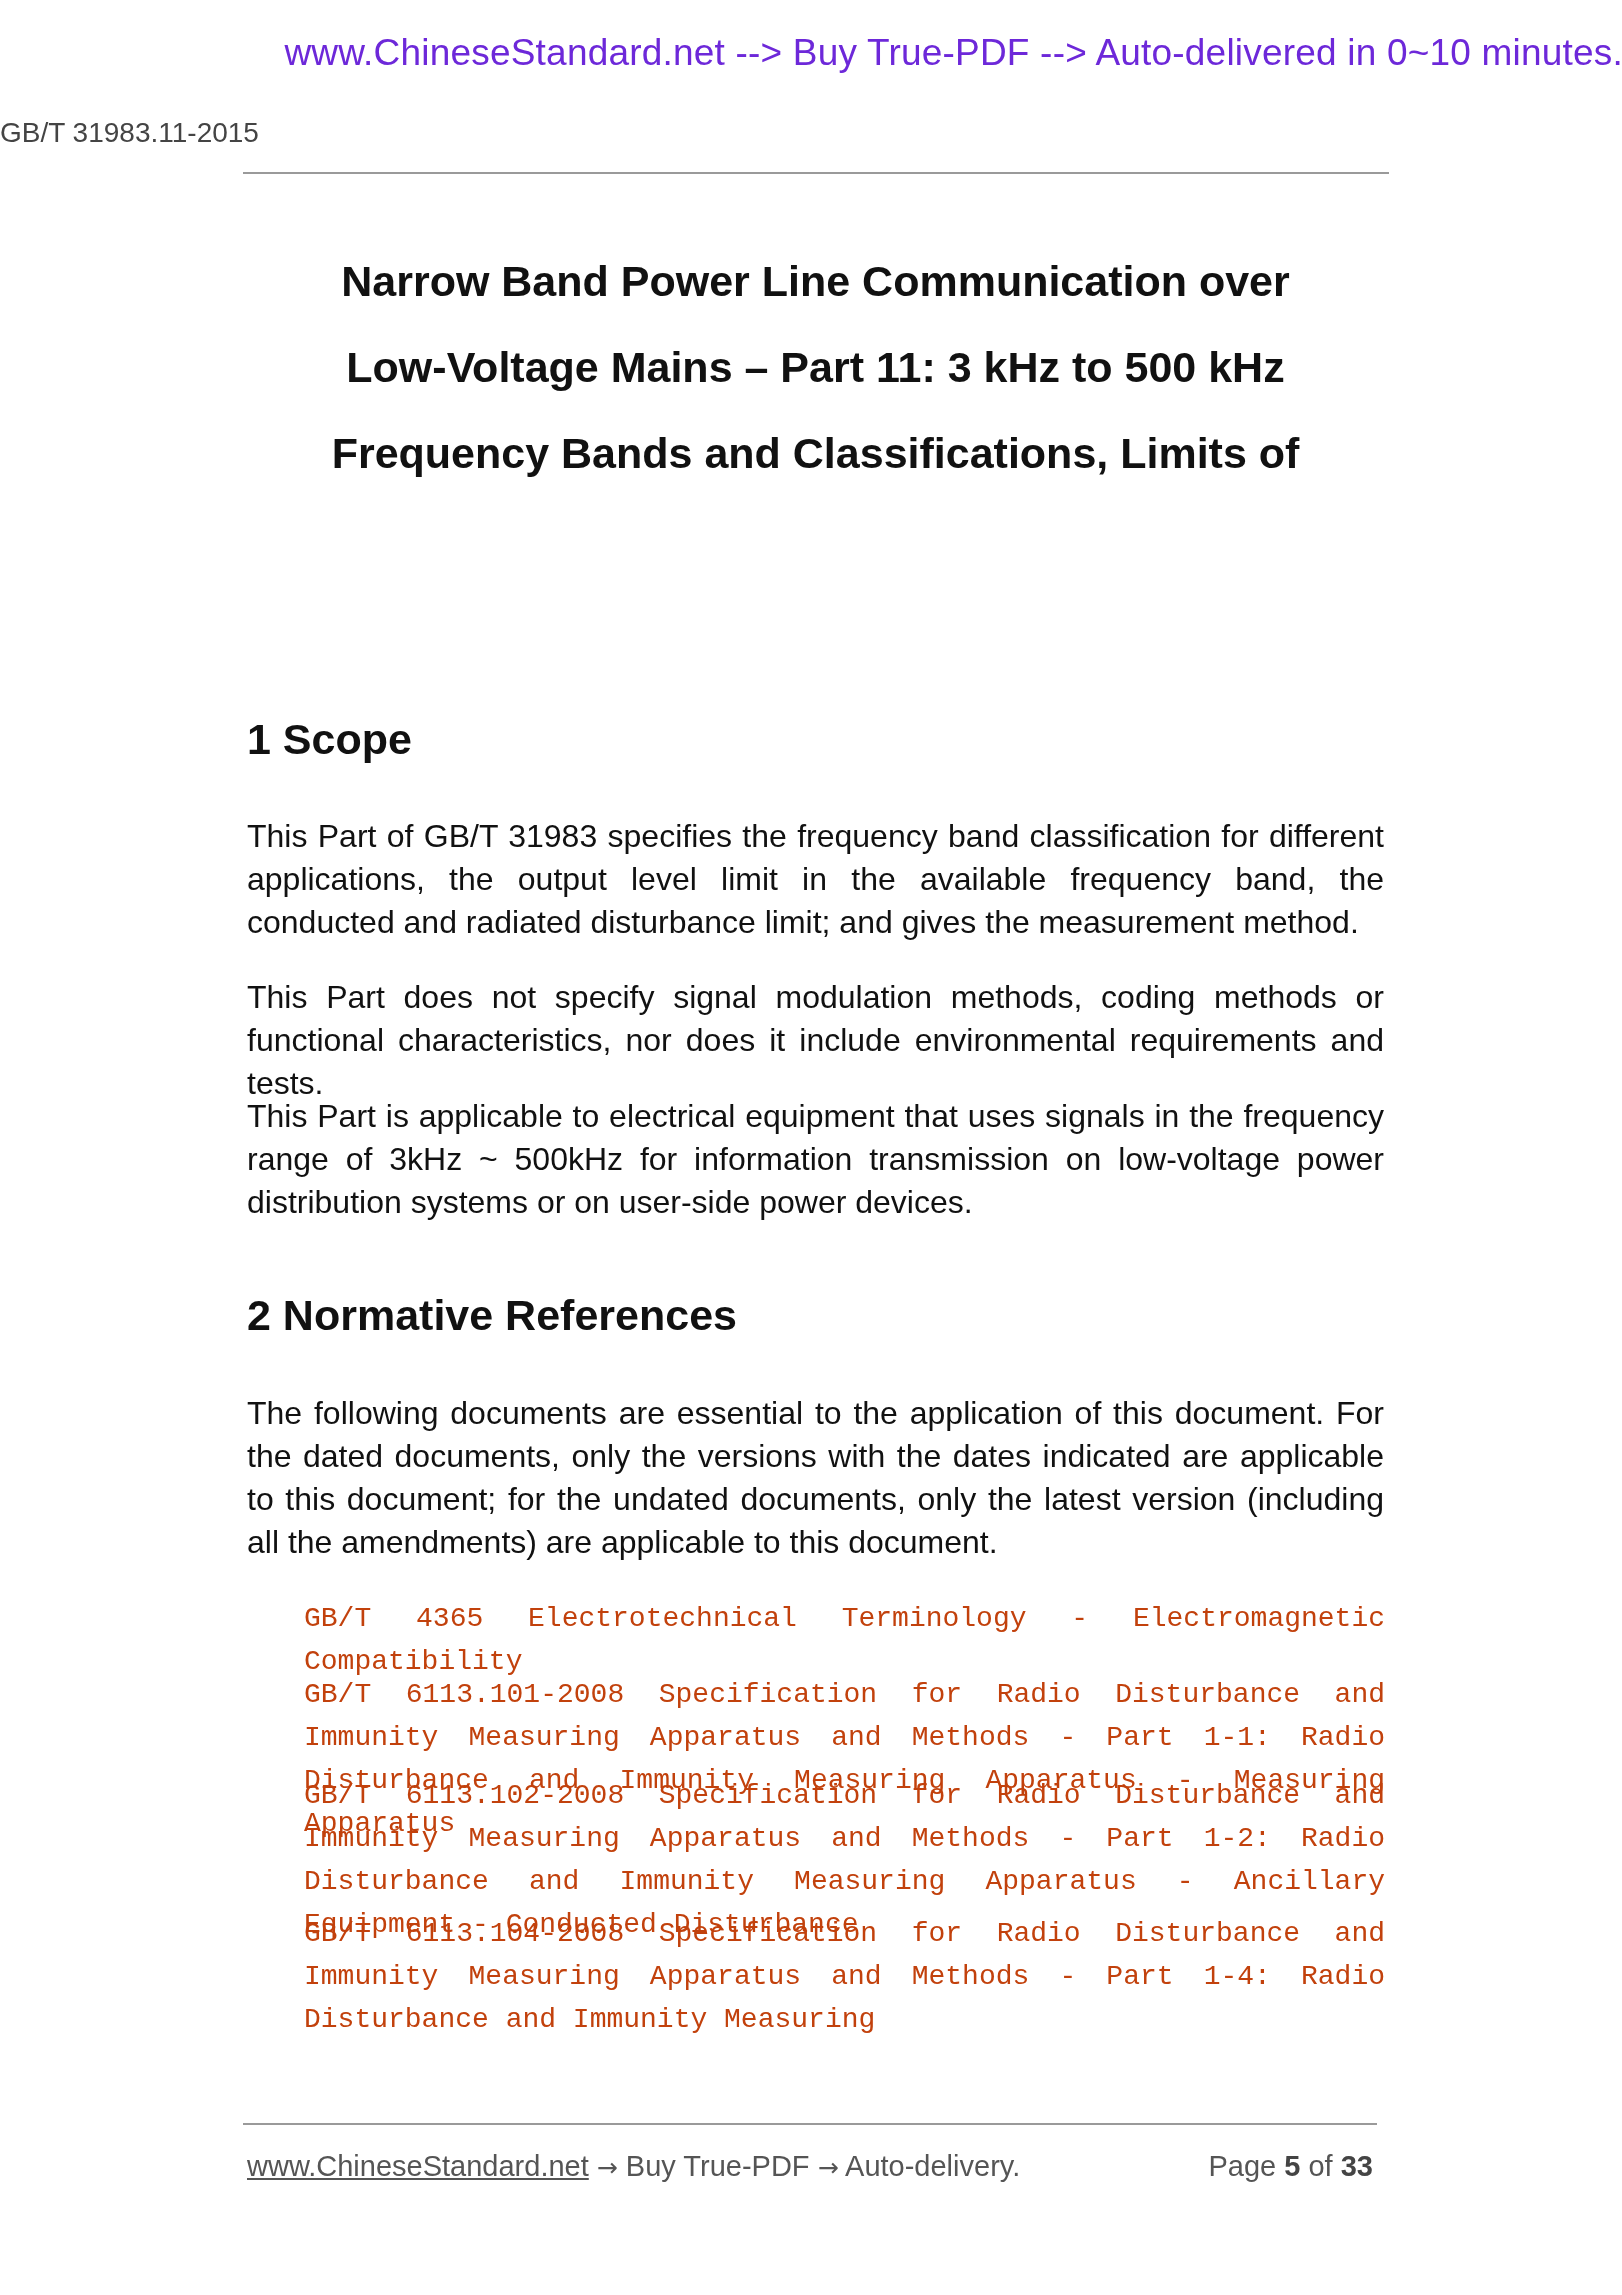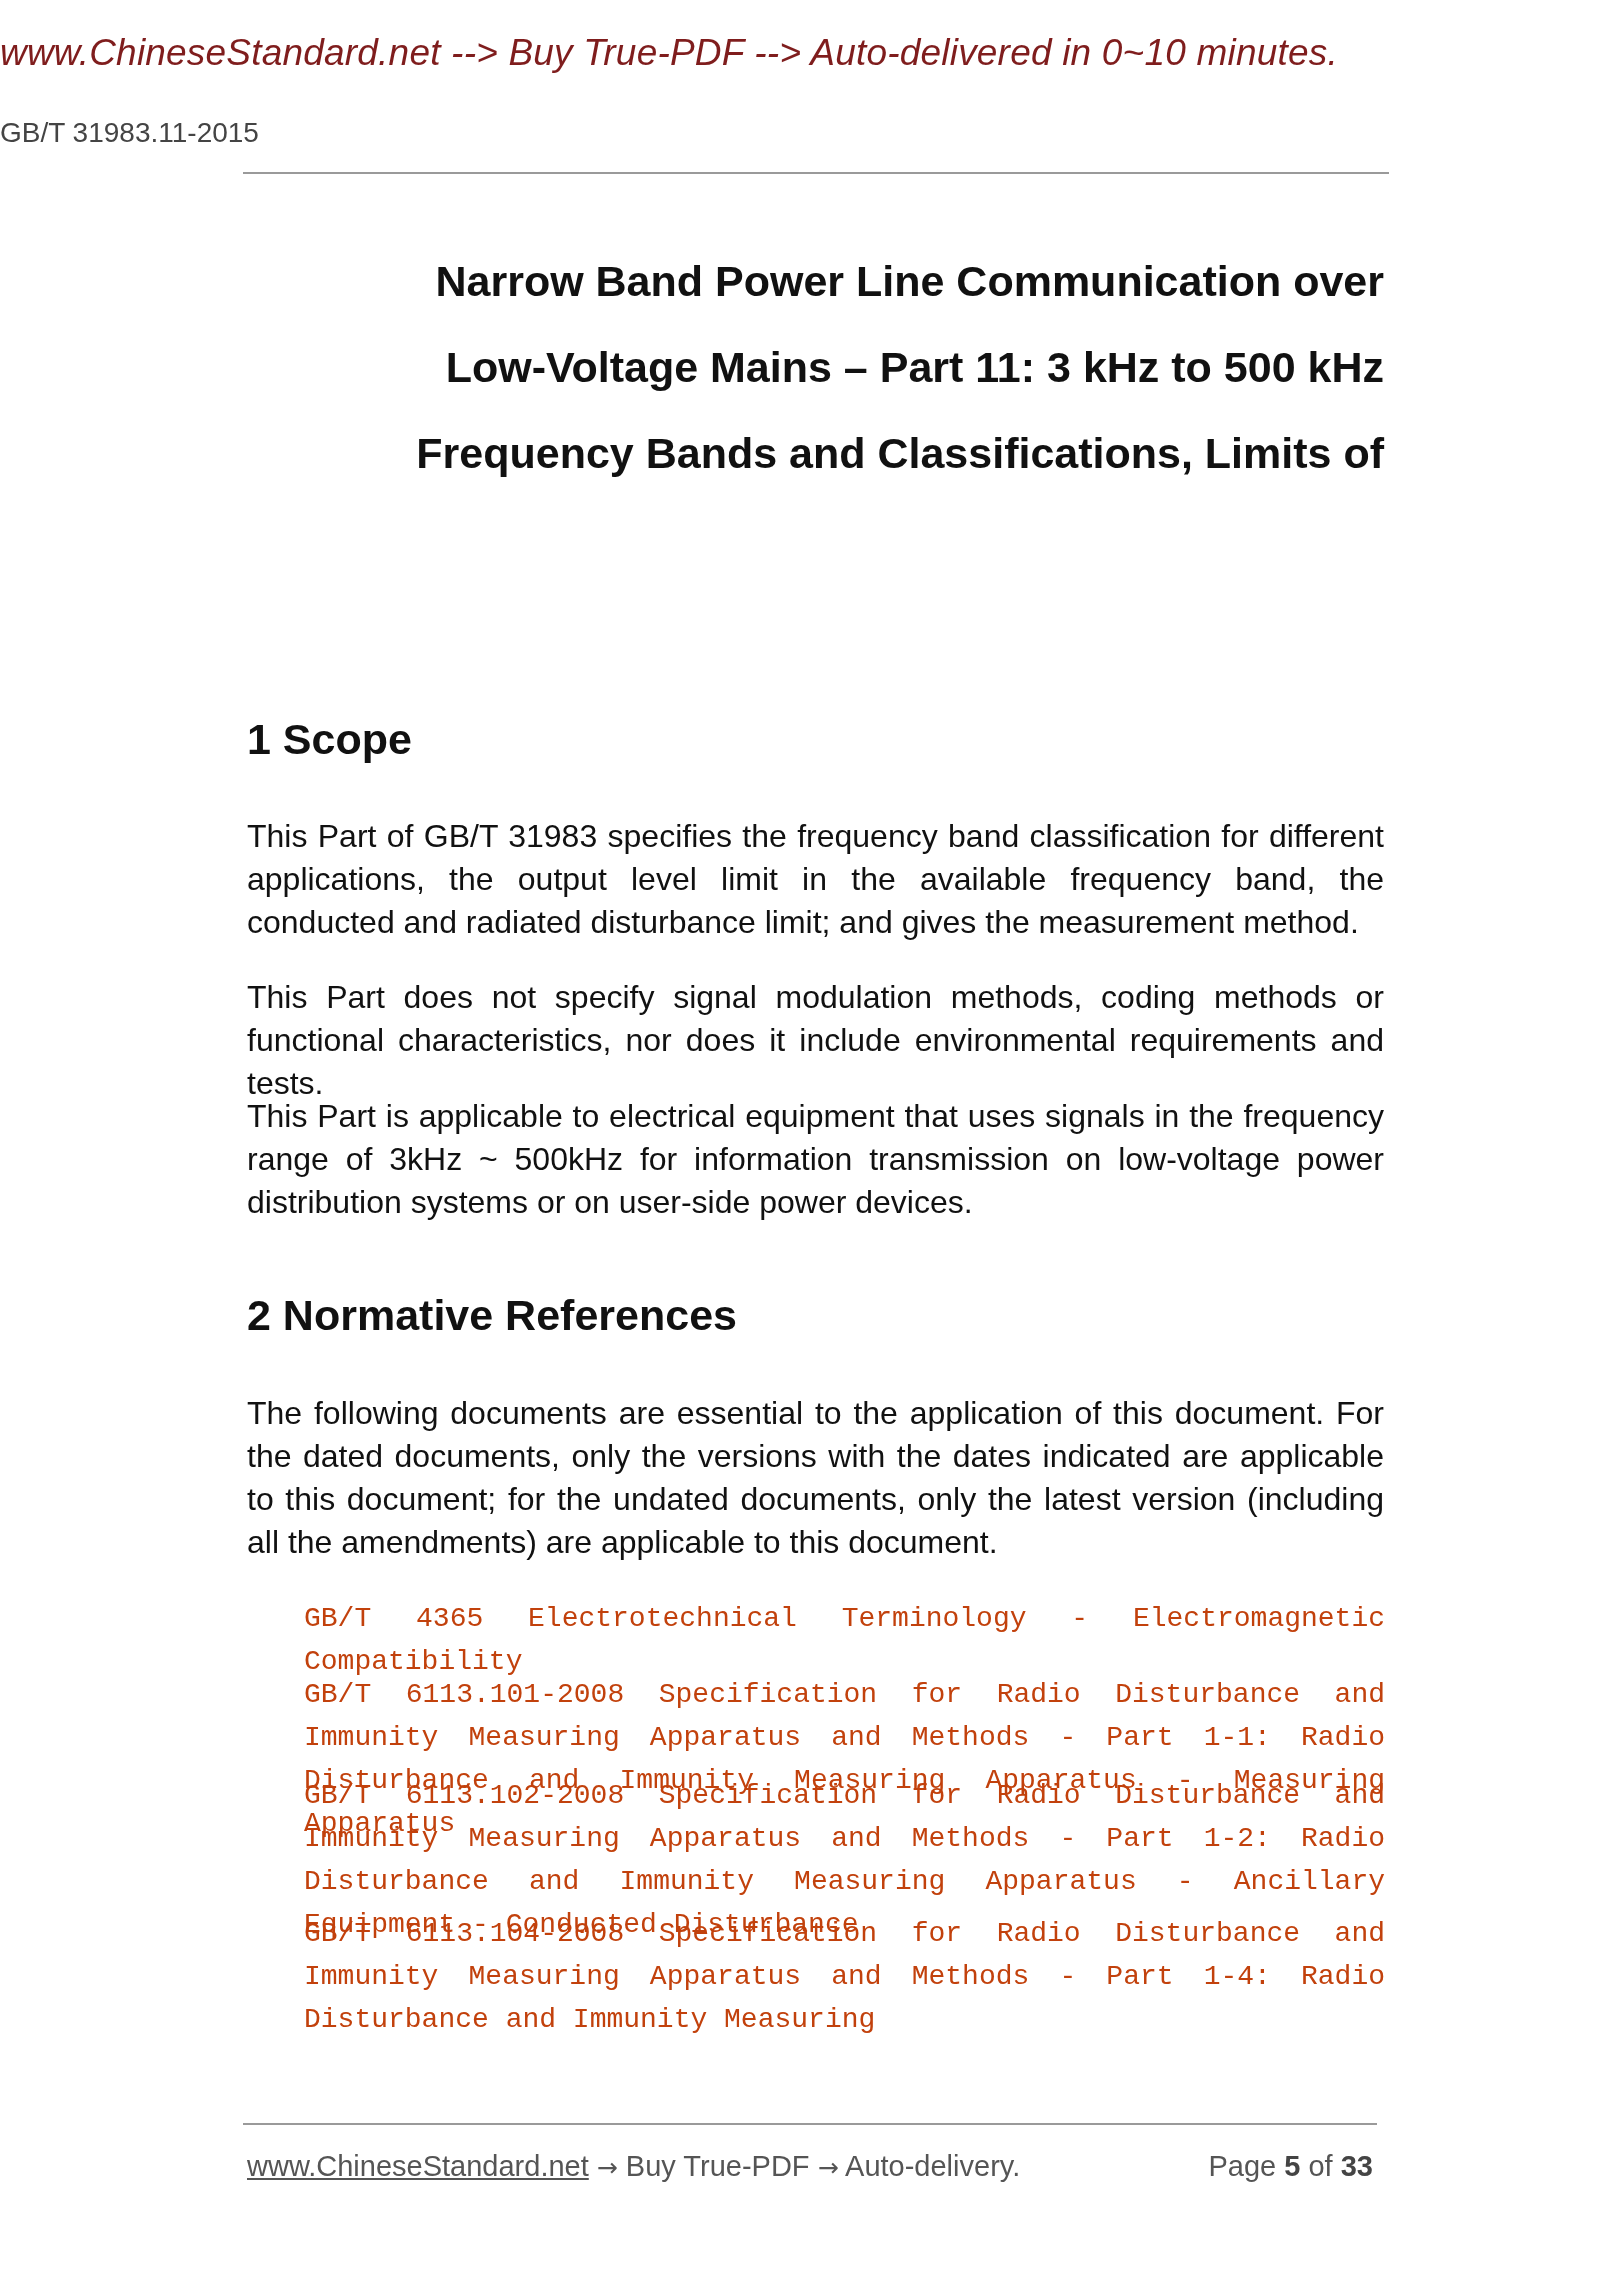--- a/index.html
+++ b/index.html
@@ -2,33 +2,33 @@
 <html style="font-size:13.3px"><head>
 <meta charset="utf-8">
 <style>
   html, body { margin: 0; padding: 0; background: #ffffff; }
   body {
     width: 1623px; height: 2295px; position: relative; overflow: hidden;
     font-family: "Liberation Sans", sans-serif; color: #111111;
   }
   .top-banner {
     position: absolute; left: 0; width: 1623px; top: 32px;
-    text-align: left; font-size: 37px; color: #7f1d1d; letter-spacing: 0.2px; font-style: italic;
+    text-align: right; font-size: 37px; color: #6d28d9; letter-spacing: 0.2px;
   }
   .std-code {
     position: absolute; left: 0; width: 1623px; top: 117px;
     text-align: left; font-size: 28px; color: #444444;
   }
   .rule { position: absolute; height: 1.7px; background: #9a9a9a; }
   .rule.top { left: 243px; width: 1146px; top: 172px; }
   .rule.bottom { left: 243px; width: 1134px; top: 2123px; }
 
   .doc-title {
     position: absolute; left: 247px; width: 1137px; top: 238px;
-    text-align: right; font-weight: bold; font-size: 43px; line-height: 86px;
+    text-align: center; font-weight: bold; font-size: 43px; line-height: 86px;
     color: #111111;
   }
   .doc-title div { white-space: nowrap; }
   h2 {
     margin: 0; font-size: 43px; font-weight: bold; color: #111111;
     position: absolute; left: 247px;
   }
   .para {
     position: absolute; left: 247px; width: 1137px;
     font-size: 32px; line-height: 43px; text-align: justify;

